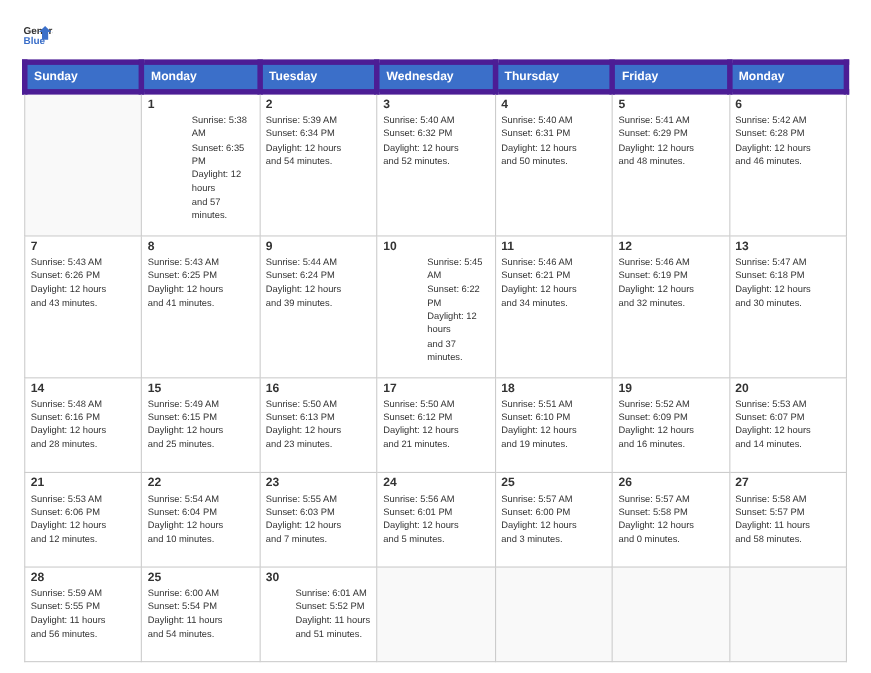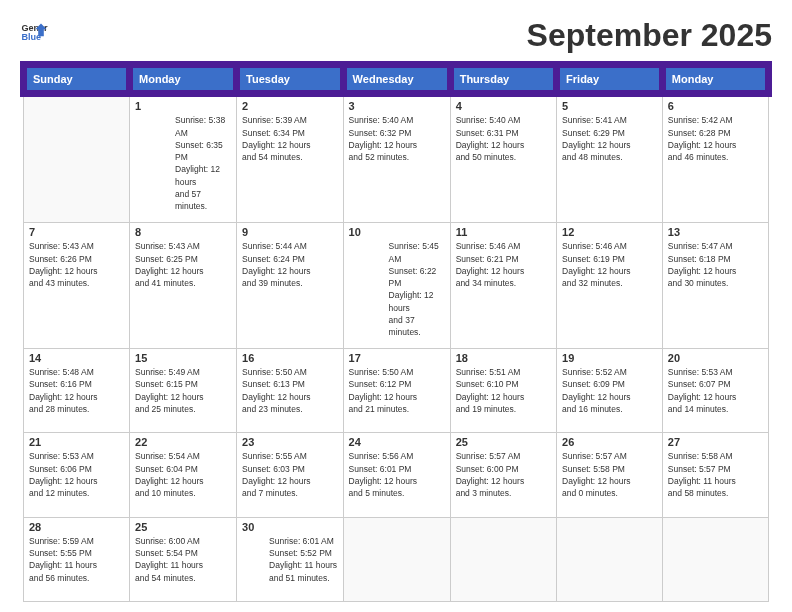--- a/index.html
+++ b/index.html
@@ -51,21 +51,21 @@
       flex: 1;
       font-size: 9.5px;
     }
     .calendar th {
       background-color: #3b6fc9;
       color: #fff;
       text-align: left;
       padding: 5px 6px;
       font-size: 11px;
       font-weight: bold;
-      border: 7px solid #4c1d95;
+      border: 5px solid #4c1d95;
     }
     .calendar td {
       vertical-align: top;
       border: 1px solid #ccc;
       padding: 3px 5px;
       width: 108px;
       height: 80px;
       background: #fff;
       color: #333;
     }
@@ -90,21 +90,20 @@
 <div class="page">
   <div class="header">
     <div class="logo">
       <svg class="logo-icon" viewBox="0 0 40 40">
         <text x="2" y="18" font-size="13" font-weight="bold" fill="#333" font-family="Arial">General</text>
         <text x="2" y="32" font-size="13" font-weight="bold" fill="#3b6fc9" font-family="Arial">Blue</text>
         <polygon points="30,8 38,16 34,16 34,26 26,26 26,16 22,16" fill="#3b6fc9"></polygon>
       </svg>
     </div>
     <div class="title-block">
-      <div class="month-title">September 2025</div>
     </div>
   </div>
 
   <table class="calendar">
     <thead>
       <tr>
         <th>Sunday</th>
         <th>Monday</th>
         <th>Tuesday</th>
         <th>Wednesday</th>

